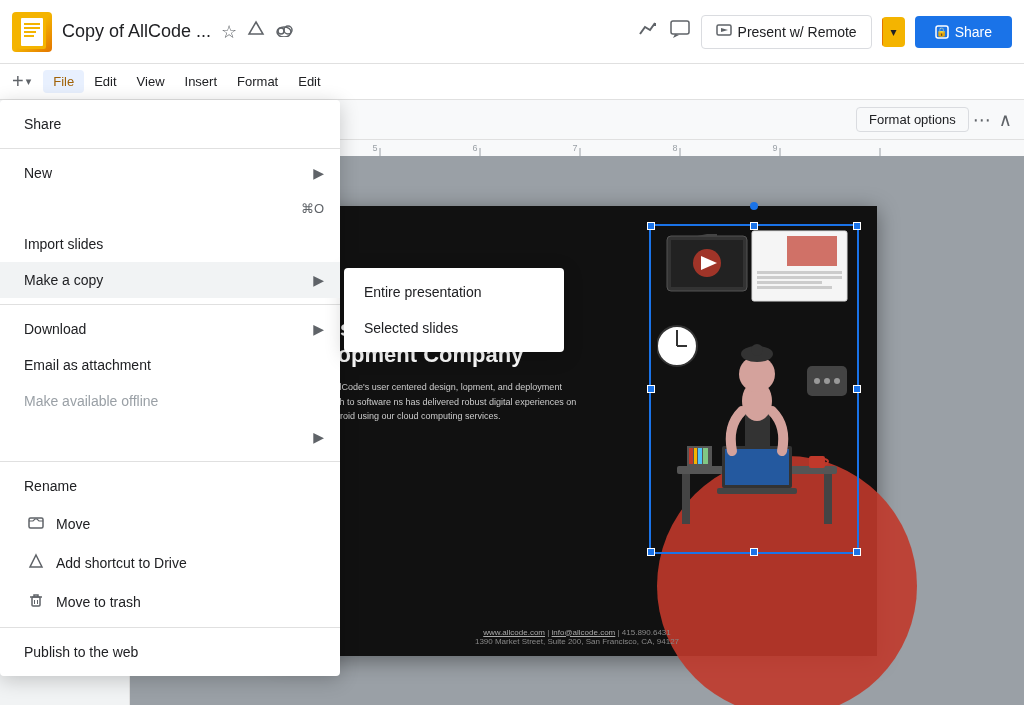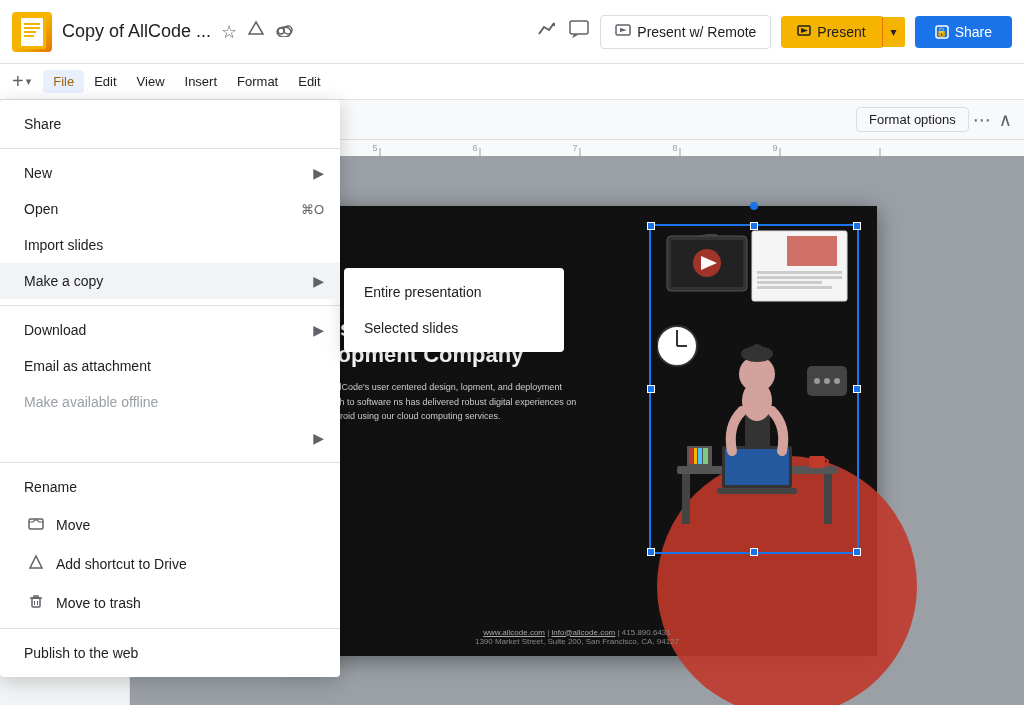--- a/index.html
+++ b/index.html
@@ -229,27 +229,20 @@
         </svg>
     </button>
     <button class="btn-present-remote">
       <svg width="16" height="16" viewBox="0 0 16 16">
           <rect x="1" y="1" width="14" height="10" rx="1.5" fill="none" stroke="#5f6368" stroke-width="1.5"></rect>
           <polygon points="5,4 12,6 5,8" fill="#5f6368"></polygon>
         </svg>
       <span>Present w/ Remote</span>
     </button>
     <div class="btn-present">
-      <button class="btn-present-main">
-        <svg width="14" height="14" viewBox="0 0 14 14">
-            <rect x="1" y="1" width="12" height="9" rx="1" fill="none" stroke="#202124" stroke-width="1.5"></rect>
-            <polygon points="4,3 11,5.5 4,8" fill="#202124"></polygon>
-          </svg>
-        <span>Present</span>
-      </button>
       <button class="btn-present-arrow">▾</button>
     </div>
     <button class="btn-share">
       <svg width="14" height="14" viewBox="0 0 14 14">
           <rect x="1" y="1" width="12" height="12" rx="2" fill="none" stroke="#fff" stroke-width="1.5"></rect>
           <text x="7" y="10" text-anchor="middle" fill="#fff" font-size="9">🔒</text>
         </svg>
       <span>Share</span>
     </button>
   </div>
@@ -524,21 +517,20 @@
     </div>
 
     <div class="file-menu-separator"></div>
 
     <div class="file-menu-item">
       <span class="file-menu-label">New</span>
       <span class="file-menu-arrow">▶</span>
     </div>
 
     <div class="file-menu-item">
-      <span class="file-menu-label">Open</span>
       <span class="file-menu-shortcut">⌘O</span>
     </div>
 
     <div class="file-menu-item">
       <span class="file-menu-label">Import slides</span>
     </div>
 
     <div class="file-menu-item active">
       <span class="file-menu-label">Make a copy</span>
       <span class="file-menu-arrow">▶</span>

